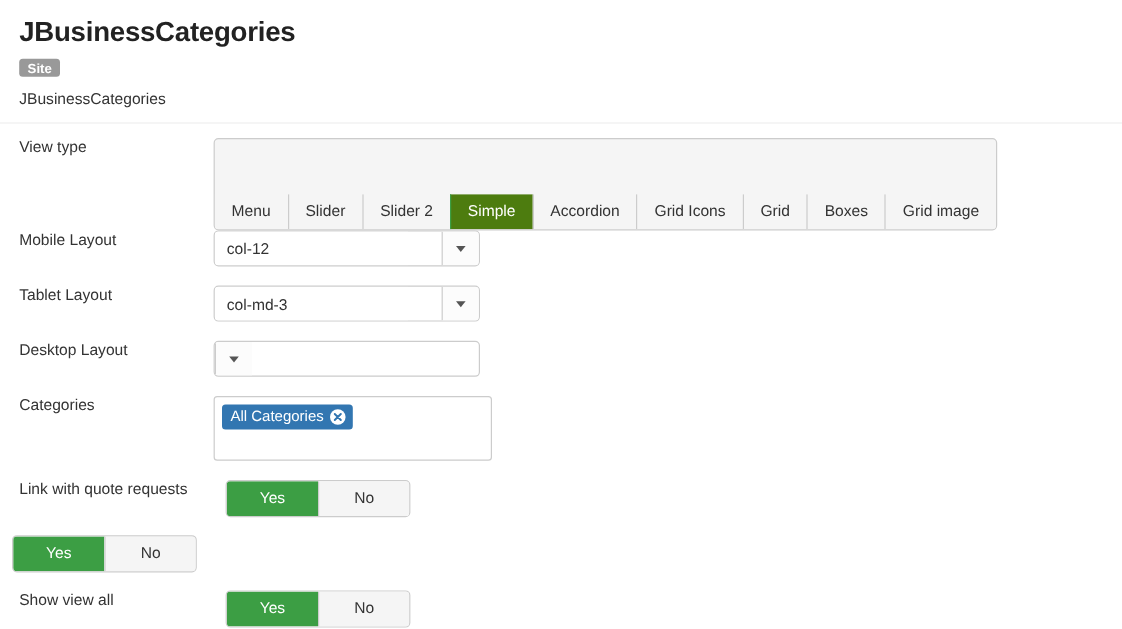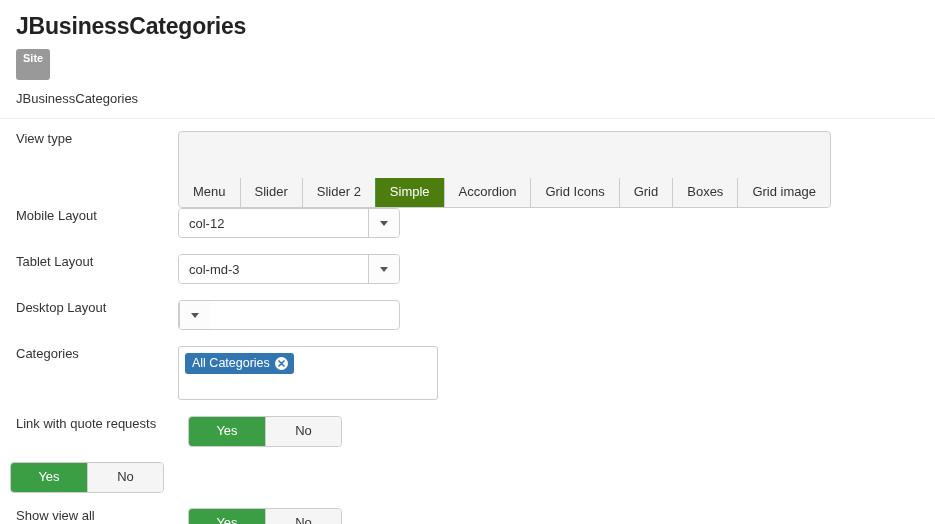--- a/index.html
+++ b/index.html
@@ -29,21 +29,21 @@
     margin: 0 0 10px 0;
     line-height: 1.1;
   }
   .badge-site {
     display: inline-block;
     background: #999999;
     color: #ffffff;
     font-size: 11px;
     font-weight: bold;
     line-height: 1;
-    padding: 4px 7px 16px 7px;
+    padding: 4px 7px 0 7px;
     border-radius: 3px;
   }
   .breadcrumb-line {
     margin-top: 11px;
     font-size: 13px;
     color: #333333;
   }
   .header-divider {
     margin-top: 12px;
     border-top: 1px solid #eeeeee;
@@ -138,21 +138,21 @@
   .caret {
     width: 0;
     height: 0;
     border-left: 4px solid transparent;
     border-right: 4px solid transparent;
     border-top: 5px solid #555555;
   }
 
   
   .chips-box {
-    width: 260px;
+    width: 232px;
     height: 54px;
     border: 1px solid #cccccc;
     border-radius: 3px;
     background: #ffffff;
     box-sizing: border-box;
     padding: 6px 6px;
   }
   .chip {
     display: inline-flex;
     align-items: center;

